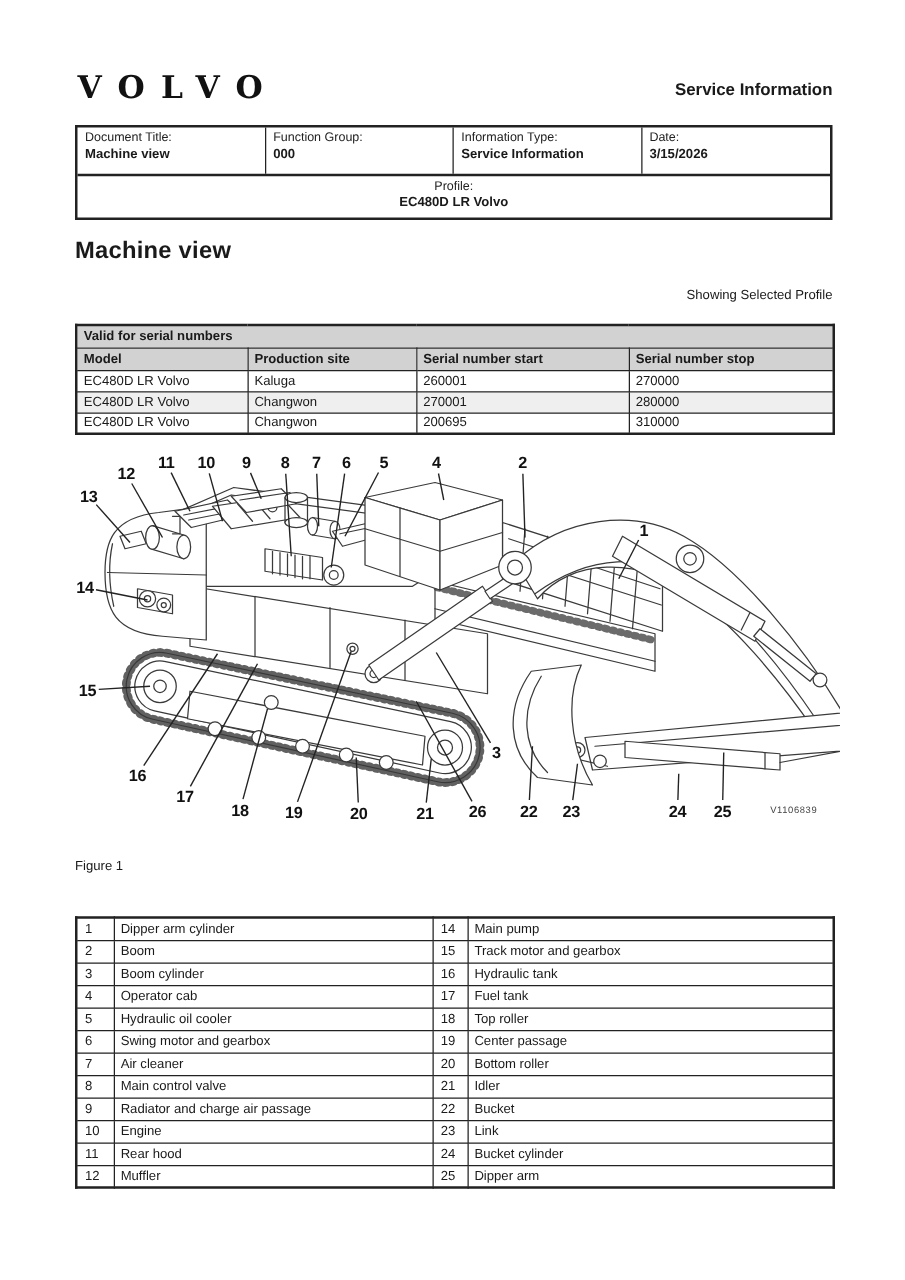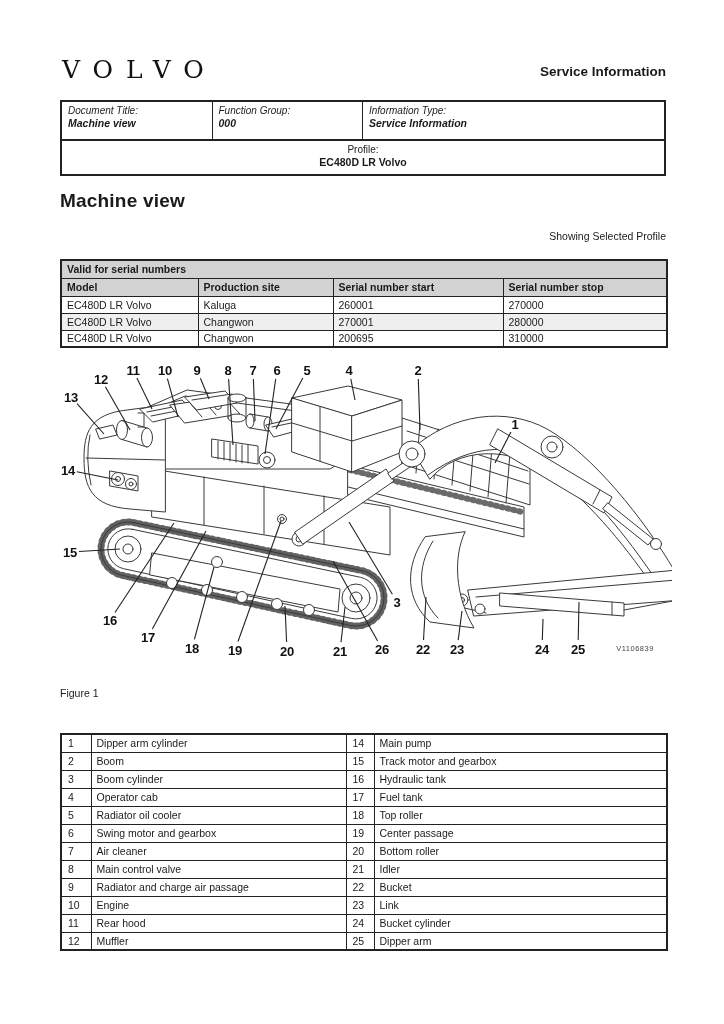--- a/index.html
+++ b/index.html
@@ -1,24 +1,24 @@
 <!DOCTYPE html>
 <html><head>
 <meta charset="utf-8">
 <style>
   * { margin:0; padding:0; box-sizing:border-box; }
   html,body { width:724px; height:1024px; background:#fff; font-family:"Liberation Sans",sans-serif; color:#1a1a1a; }
   .page { position:relative; width:724px; height:1024px; overflow:hidden; background:#fff; }
 
-  .logo { position:absolute; left:62px; top:55px; font-family:"DejaVu Serif",serif; font-weight:normal; font-size:25px; letter-spacing:13px; color:#111; }
+  .logo { position:absolute; left:62px; top:55px; font-family:"DejaVu Serif",serif; font-weight:bold; font-size:25px; letter-spacing:13px; color:#111; }
   .doc-type { position:absolute; right:58px; top:64px; font-size:13.5px; font-weight:bold; }
 
   .info-table { position:absolute; left:60px; top:100px; width:606px; border:2px solid #222; }
   .info-row1 { display:grid; grid-template-columns:1fr 1fr 1fr 1fr; border-bottom:2px solid #222; }
-  .info-cell { padding:3px 6px 4px; min-height:37px; border-right:1px solid #222;font-style:italic; }
+  .info-cell { padding:3px 6px 4px; min-height:37px; border-right:1px solid #222; }
   .info-cell:last-child { border-right:none; }
   .info-label { font-size:10px; color:#222; }
   .info-value { font-size:10.5px; font-weight:bold; margin-top:1px; }
   .info-profile { padding:3px 6px 5px; min-height:33px;text-align:center; }
 
   .page-title { position:absolute; left:60px; top:190px; font-size:19px; font-weight:bold; letter-spacing:0.2px; }
   .profile-note { position:absolute; right:58px; top:230px; font-size:10.5px; }
 
   table.doc { border-collapse:collapse; table-layout:fixed;border-radius:13px; }
   table.doc td, table.doc th { border:1px solid #222; font-size:10.5px; padding:1px 5px; text-align:left; vertical-align:middle; white-space:nowrap; overflow:hidden; }
@@ -55,20 +55,24 @@
         <div class="info-label">Document Title:</div>
         <div class="info-value">Machine view</div>
       </div>
       <div class="info-cell">
         <div class="info-label">Function Group:</div>
         <div class="info-value">000</div>
       </div>
       <div class="info-cell">
         <div class="info-label">Information Type:</div>
         <div class="info-value">Service Information</div>
+      </div>
+      <div class="info-cell">
+        <div class="info-label">Date:</div>
+        <div class="info-value">3/15/2026</div>
       </div>
     </div>
     <div class="info-profile">
       <div class="info-label">Profile:</div>
       <div class="info-value">EC480D LR Volvo</div>
     </div>
   </div>
 
   <h1 class="page-title">Machine view</h1>
   <div class="profile-note">Showing Selected Profile</div>
@@ -305,21 +309,21 @@
           <td class="label">Hydraulic tank</td>
         </tr>
         <tr>
           <td class="num">4</td>
           <td class="label">Operator cab</td>
           <td class="num">17</td>
           <td class="label">Fuel tank</td>
         </tr>
         <tr>
           <td class="num">5</td>
-          <td class="label">Radiator oil cooler</td>
+          <td class="label">Hydraulic oil cooler</td>
           <td class="num">18</td>
           <td class="label">Top roller</td>
         </tr>
         <tr>
           <td class="num">6</td>
           <td class="label">Swing motor and gearbox</td>
           <td class="num">19</td>
           <td class="label">Center passage</td>
         </tr>
         <tr>

